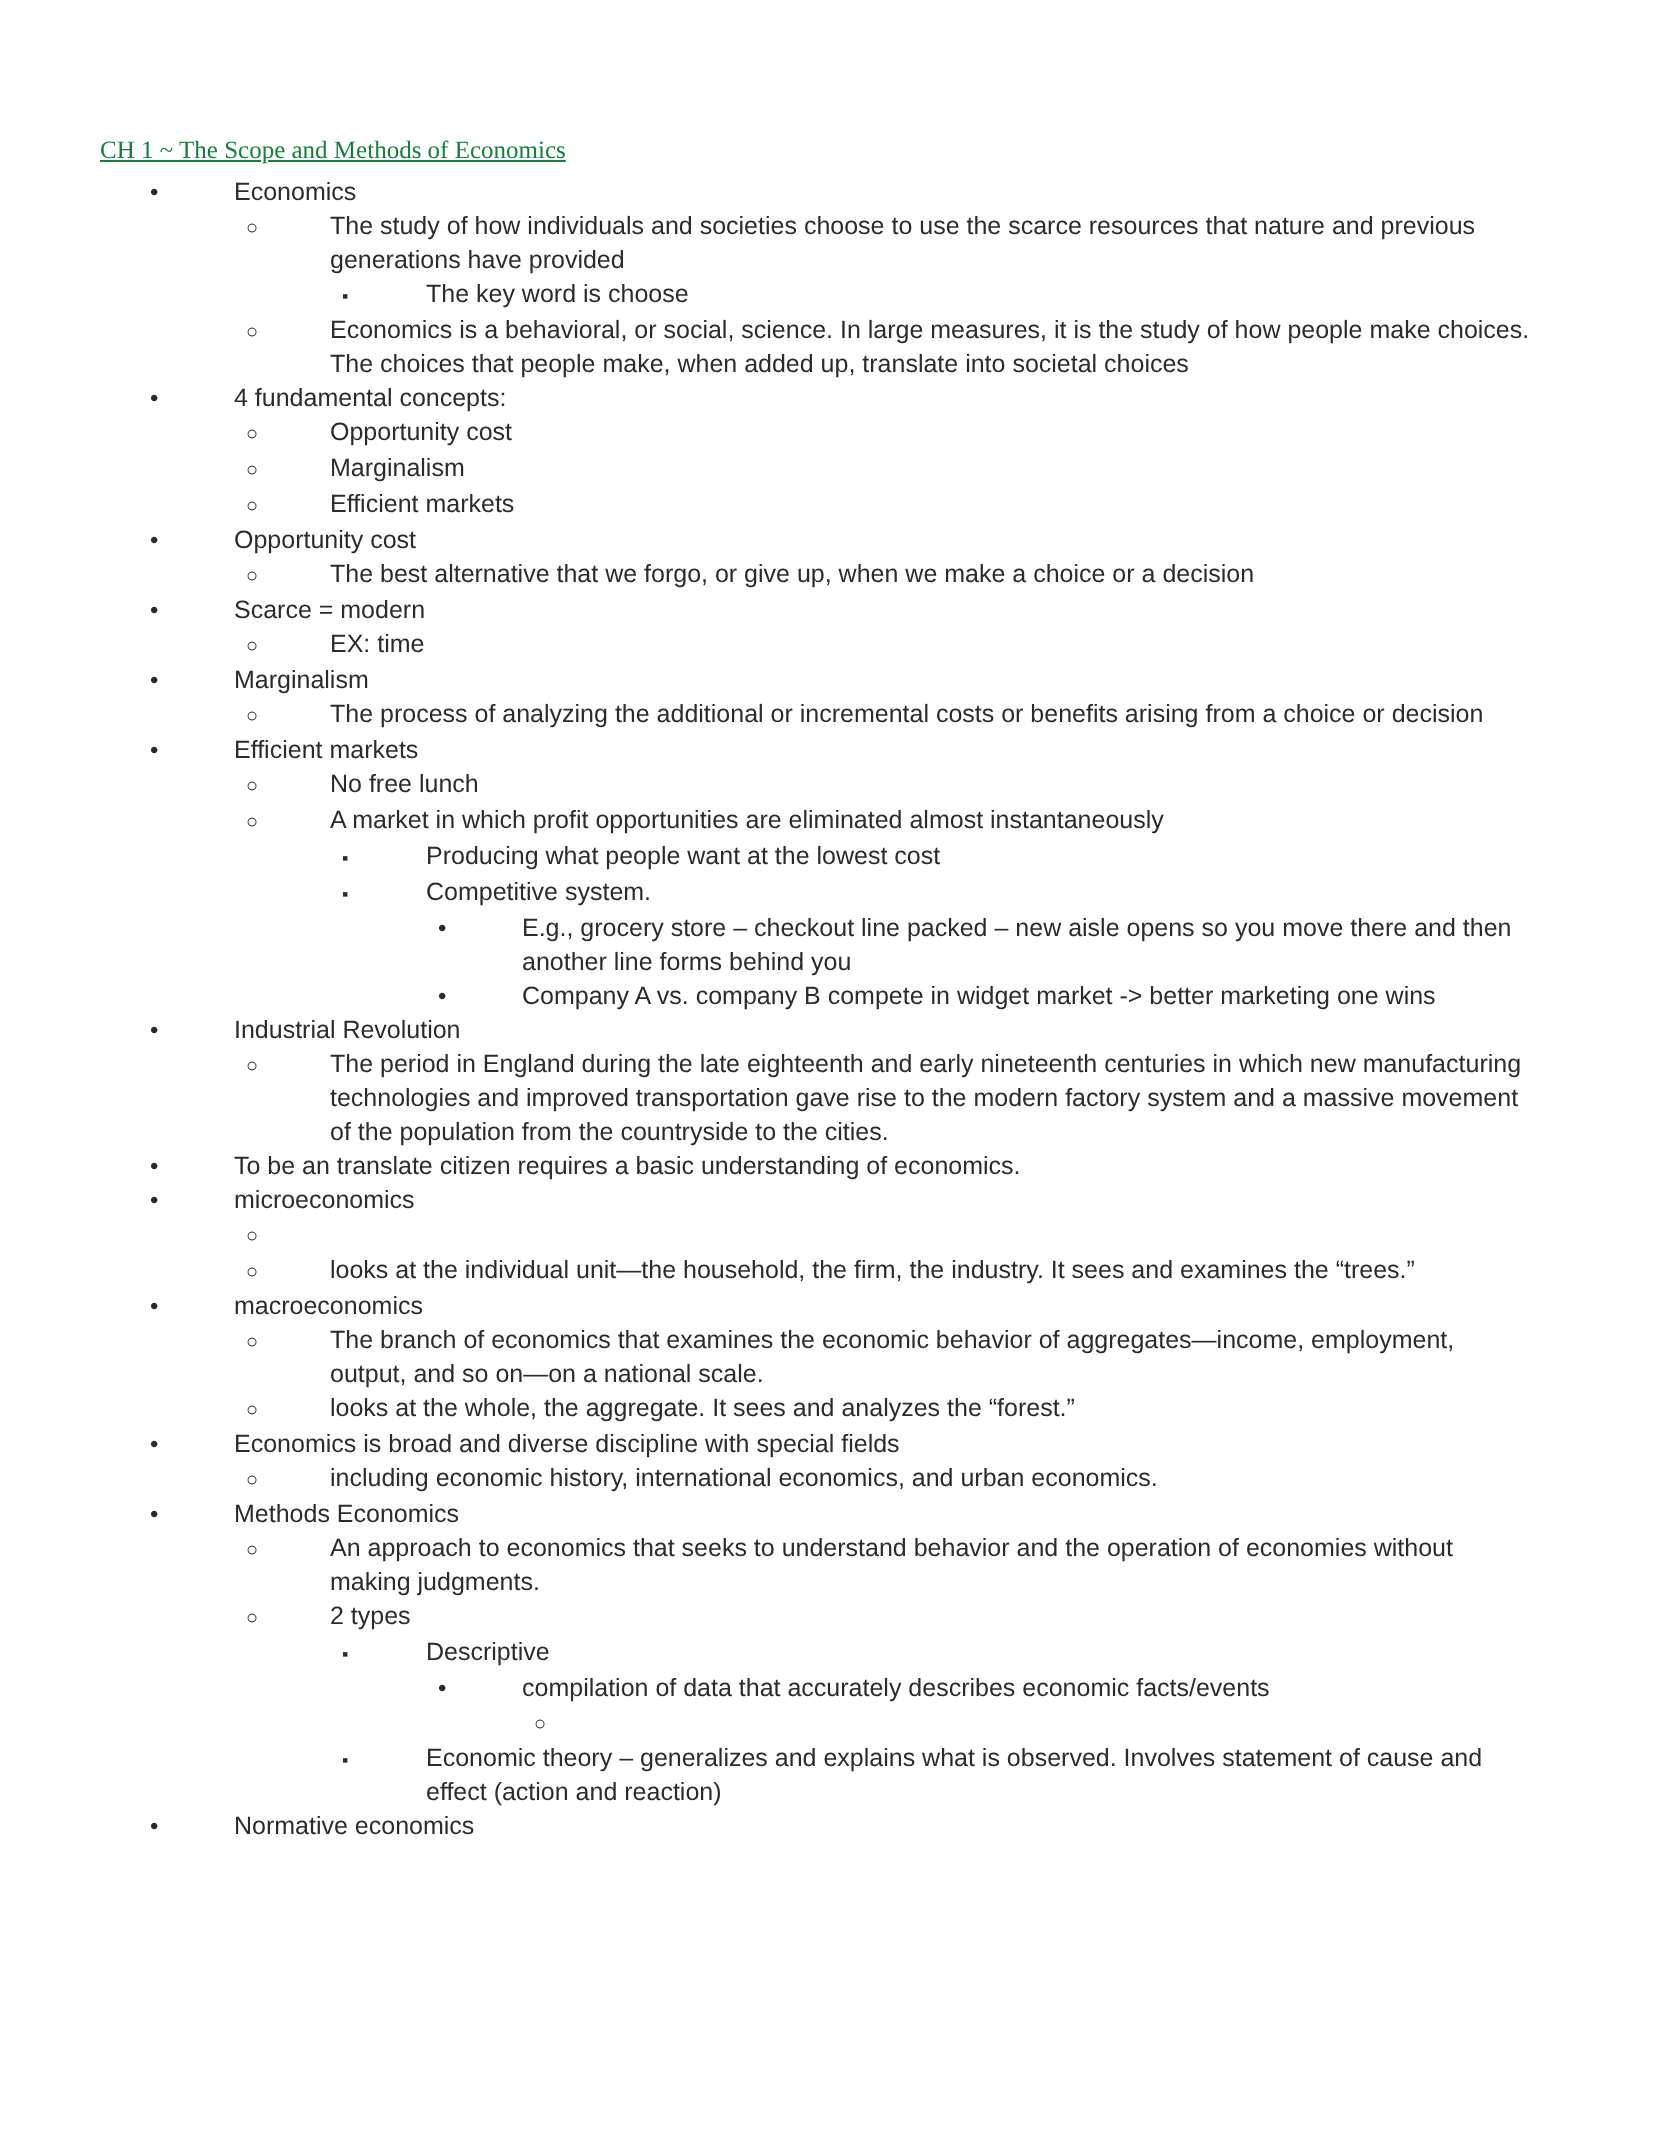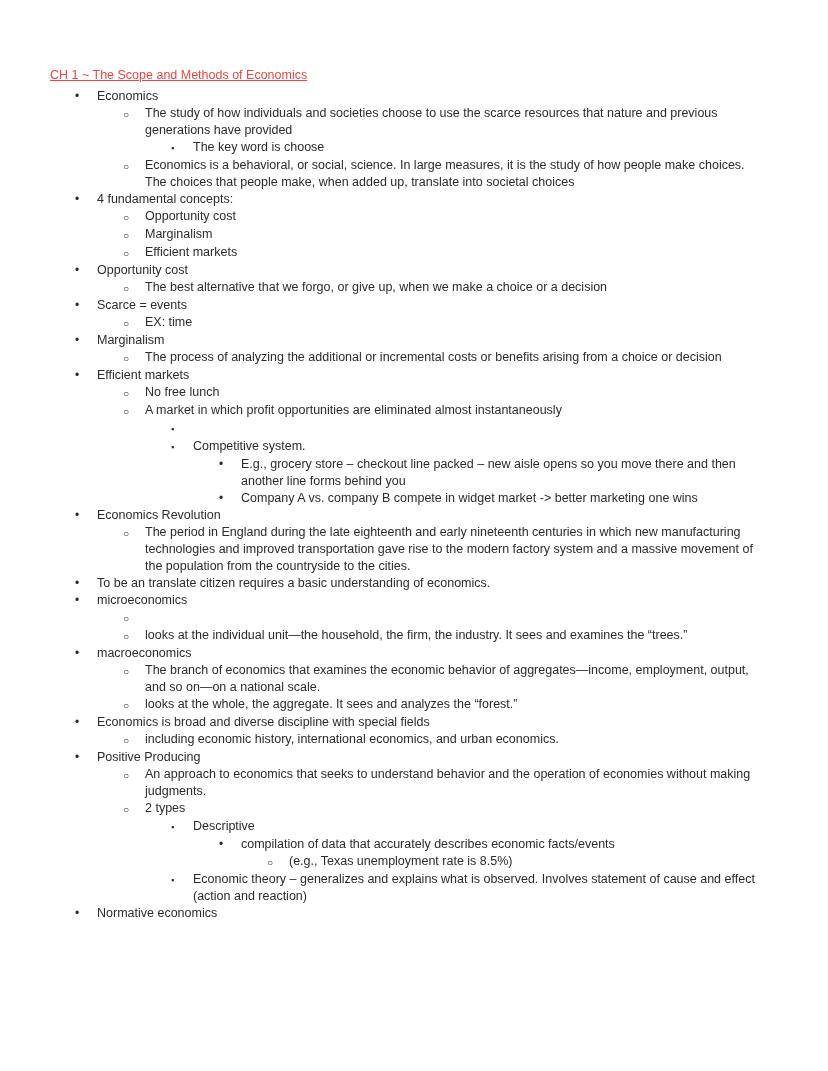--- a/index.html
+++ b/index.html
@@ -39,38 +39,39 @@
   .item .bullet {
     flex: 0 0 22px;
     width: 22px;
     line-height: 17px;
     text-align: left;
     user-select: none;
   }
   .item .text {
     flex: 1 1 auto;
     line-height: 17px;
+    margin-left: 20px;
   }
   .level-1 { padding-left: 25px; }
   .level-2 { padding-left: 73px; }
   .level-3 { padding-left: 121px; }
   .level-4 { padding-left: 169px; }
   .level-5 { padding-left: 217px; }
 
   .level-1 .bullet { font-size: 12px; }
   .level-2 .bullet { font-size: 10px; padding-top: 1px; }
   .level-3 .bullet { font-size: 9px;  padding-top: 1px; }
   .level-4 .bullet { font-size: 12px; }
   .level-5 .bullet { font-size: 10px; padding-top: 1px; }
 </style>
 </head>
 <body style="color: rgb(43, 43, 43);">
 
 <div class="page">
-  <h1 class="doc-title" style="color: #ef4444;">CH 1 ~ The Scope and Methods of Economics</h1>
+  <h1 class="doc-title" style="color: #15803d; font-family: Liberation Serif, serif;">CH 1 ~ The Scope and Methods of Economics</h1>
   <div class="notes-list">
       <div class="item level-1">
         <span class="bullet">•</span>
         <span class="text">Economics</span>
       </div>
       <div class="item level-2">
         <span class="bullet">○</span>
         <span class="text">The study of how individuals and societies choose to use the scarce resources that nature and previous generations have provided</span>
       </div>
       <div class="item level-3">
@@ -100,21 +101,21 @@
       <div class="item level-1">
         <span class="bullet">•</span>
         <span class="text">Opportunity cost</span>
       </div>
       <div class="item level-2">
         <span class="bullet">○</span>
         <span class="text">The best alternative that we forgo, or give up, when we make a choice or a decision</span>
       </div>
       <div class="item level-1">
         <span class="bullet">•</span>
-        <span class="text">Scarce = events</span>
+        <span class="text">Scarce = modern</span>
       </div>
       <div class="item level-2">
         <span class="bullet">○</span>
         <span class="text">EX: time</span>
       </div>
       <div class="item level-1">
         <span class="bullet">•</span>
         <span class="text">Marginalism</span>
       </div>
       <div class="item level-2">
@@ -128,36 +129,37 @@
       <div class="item level-2">
         <span class="bullet">○</span>
         <span class="text">No free lunch</span>
       </div>
       <div class="item level-2">
         <span class="bullet">○</span>
         <span class="text">A market in which profit opportunities are eliminated almost instantaneously</span>
       </div>
       <div class="item level-3">
         <span class="bullet">▪</span>
+        <span class="text">Producing what people want at the lowest cost</span>
       </div>
       <div class="item level-3">
         <span class="bullet">▪</span>
         <span class="text">Competitive system.</span>
       </div>
       <div class="item level-4">
         <span class="bullet">•</span>
         <span class="text">E.g., grocery store – checkout line packed – new aisle opens so you move there and then another line forms behind you</span>
       </div>
       <div class="item level-4">
         <span class="bullet">•</span>
         <span class="text">Company A vs. company B compete in widget market -&gt; better marketing one wins</span>
       </div>
       <div class="item level-1">
         <span class="bullet">•</span>
-        <span class="text">Economics Revolution</span>
+        <span class="text">Industrial Revolution</span>
       </div>
       <div class="item level-2">
         <span class="bullet">○</span>
         <span class="text">The period in England during the late eighteenth and early nineteenth centuries in which new manufacturing technologies and improved transportation gave rise to the modern factory system and a massive movement of the population from the countryside to the cities.</span>
       </div>
       <div class="item level-1">
         <span class="bullet">•</span>
         <span class="text">To be an translate citizen requires a basic understanding of economics.</span>
       </div>
       <div class="item level-1">
@@ -186,41 +188,40 @@
       <div class="item level-1">
         <span class="bullet">•</span>
         <span class="text">Economics is broad and diverse discipline with special fields</span>
       </div>
       <div class="item level-2">
         <span class="bullet">○</span>
         <span class="text">including economic history, international economics, and urban economics.</span>
       </div>
       <div class="item level-1">
         <span class="bullet">•</span>
-        <span class="text">Positive Producing</span>
+        <span class="text">Methods Economics</span>
       </div>
       <div class="item level-2">
         <span class="bullet">○</span>
         <span class="text">An approach to economics that seeks to understand behavior and the operation of economies without making judgments.</span>
       </div>
       <div class="item level-2">
         <span class="bullet">○</span>
         <span class="text">2 types</span>
       </div>
       <div class="item level-3">
         <span class="bullet">▪</span>
         <span class="text">Descriptive</span>
       </div>
       <div class="item level-4">
         <span class="bullet">•</span>
         <span class="text">compilation of data that accurately describes economic facts/events</span>
       </div>
       <div class="item level-5">
         <span class="bullet">○</span>
-        <span class="text">(e.g., Texas unemployment rate is 8.5%)</span>
       </div>
       <div class="item level-3">
         <span class="bullet">▪</span>
         <span class="text">Economic theory – generalizes and explains what is observed. Involves statement of cause and effect (action and reaction)</span>
       </div>
       <div class="item level-1">
         <span class="bullet">•</span>
         <span class="text">Normative economics</span>
       </div>
     </div>

